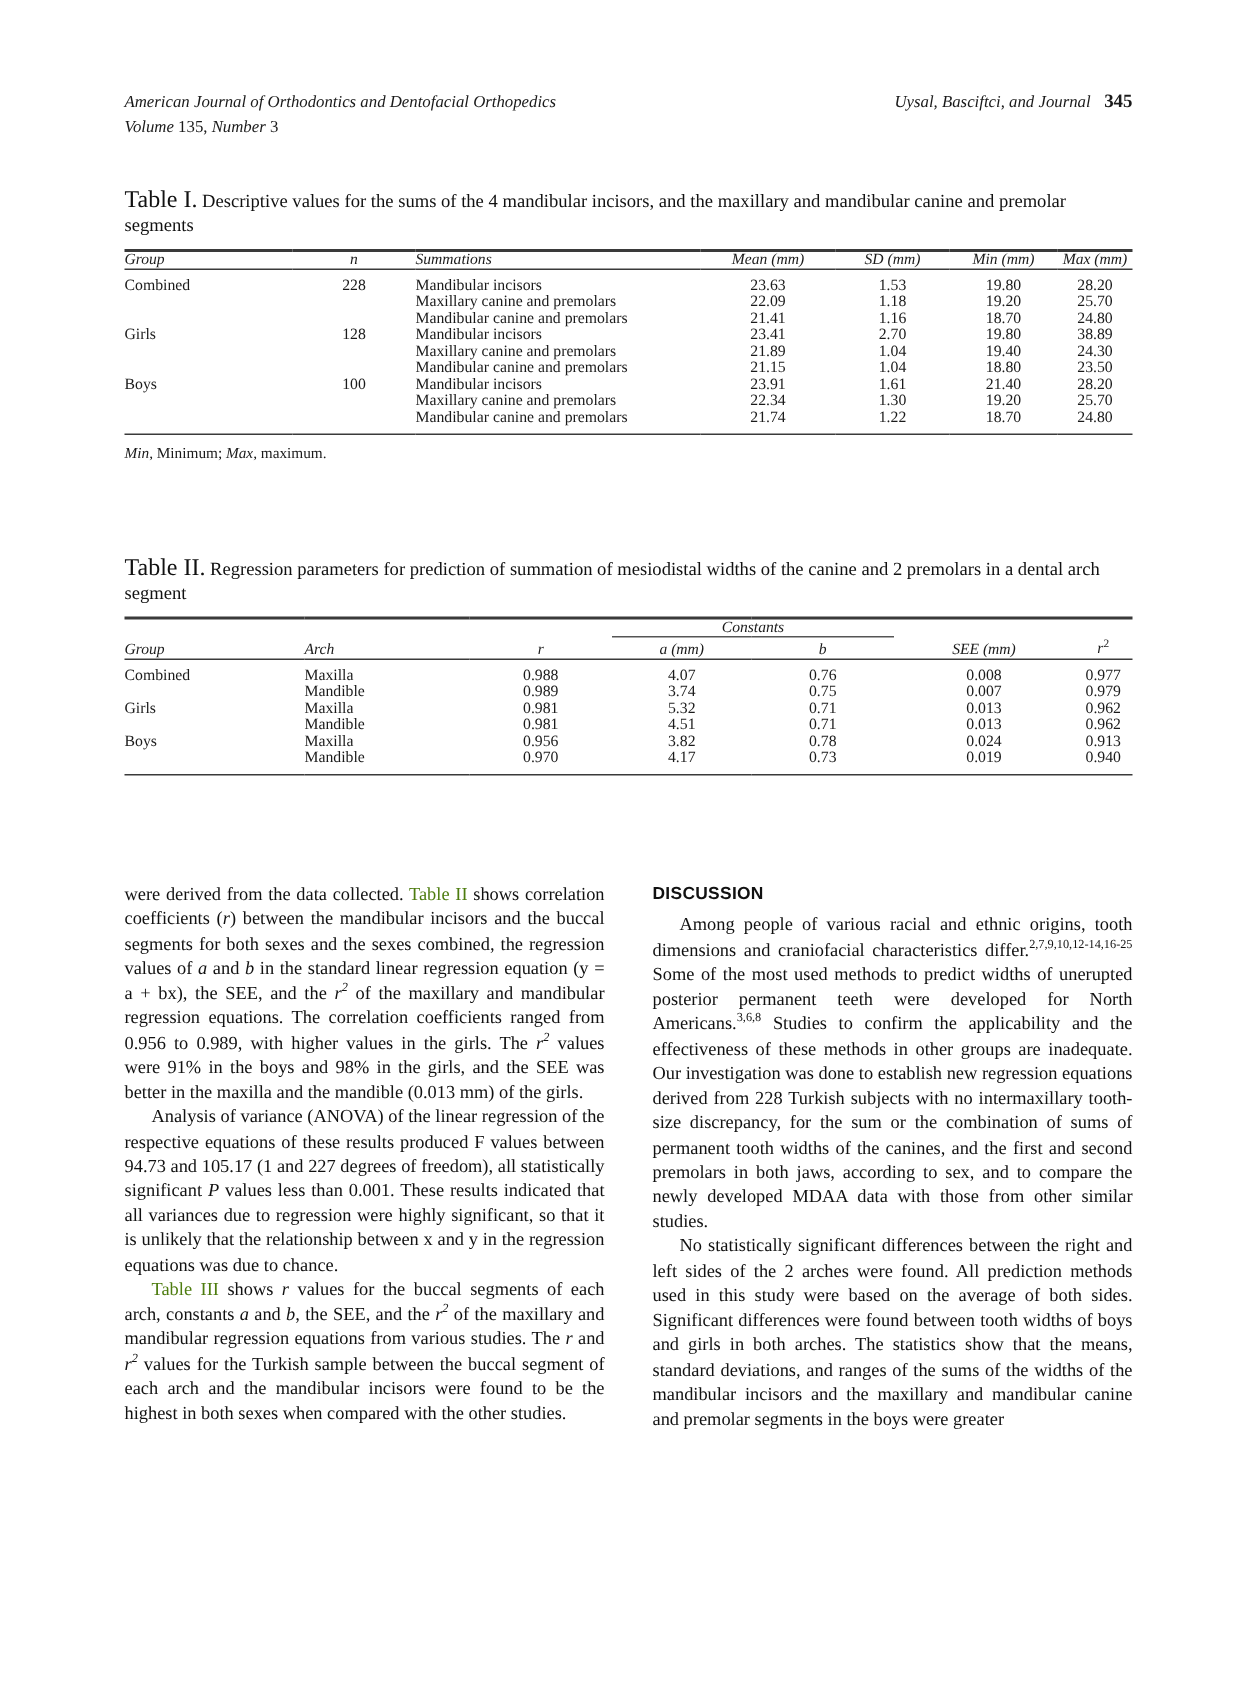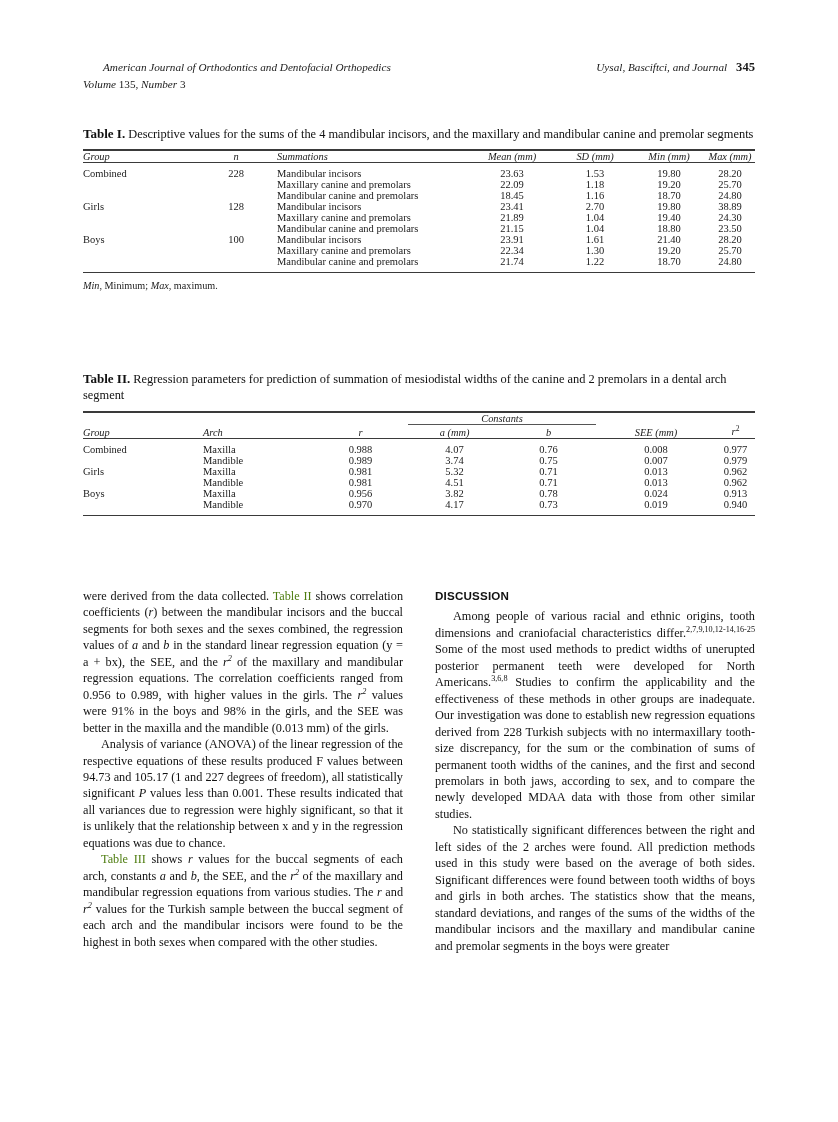--- a/index.html
+++ b/index.html
@@ -31,21 +31,21 @@
     font-style: italic;
     font-size: 11.2px;
     line-height: 15.5px;
     color: #1a1a1a;
   }
   .runhead-row {
     display: flex;
     justify-content: space-between;
     align-items: baseline;
   }
-  .runhead-left { white-space: nowrap; margin-left: 20px; }
+  .runhead-left { white-space: nowrap; }
   .runhead-right { white-space: nowrap; }
   .runhead-pageno {
     font-style: normal;
     font-weight: bold;
     font-size: 12.6px;
     margin-left: 9px;
   }
   .runhead-line2 { margin-top: 1px; }
   .runhead-vol-num { font-style: normal; }
 
@@ -54,22 +54,22 @@
   #table1-block { top: 126px; }
   #table2-block { top: 371px; }
 
   .table-caption {
     font-size: 12.2px;
     line-height: 16.4px;
     margin-bottom: 7px;
     color: #111;
   }
   .table-caption .tnum {
-    font-weight: bold;
-    font-size: 13px;
+    font-weight: normal;
+    font-size: 16px;
   }
   .table-caption .ttext { font-size: 12.4px; }
 
   table.data {
     width: 100%;
     border-collapse: collapse;
     font-size: 10.3px;
     color: #1a1a1a;
   }
   table.data th, table.data td {
@@ -223,21 +223,21 @@
             <td class="col-sum">Maxillary canine and premolars</td>
             <td class="col-mean">22.09</td>
             <td class="col-sd">1.18</td>
             <td class="col-min">19.20</td>
             <td class="col-max">25.70</td>
           </tr>
           <tr>
             <td class="col-group"></td>
             <td class="col-n"></td>
             <td class="col-sum">Mandibular canine and premolars</td>
-            <td class="col-mean">18.45</td>
+            <td class="col-mean">21.41</td>
             <td class="col-sd">1.16</td>
             <td class="col-min">18.70</td>
             <td class="col-max">24.80</td>
           </tr>
           <tr>
             <td class="col-group">Girls</td>
             <td class="col-n">128</td>
             <td class="col-sum">Mandibular incisors</td>
             <td class="col-mean">23.41</td>
             <td class="col-sd">2.70</td>

